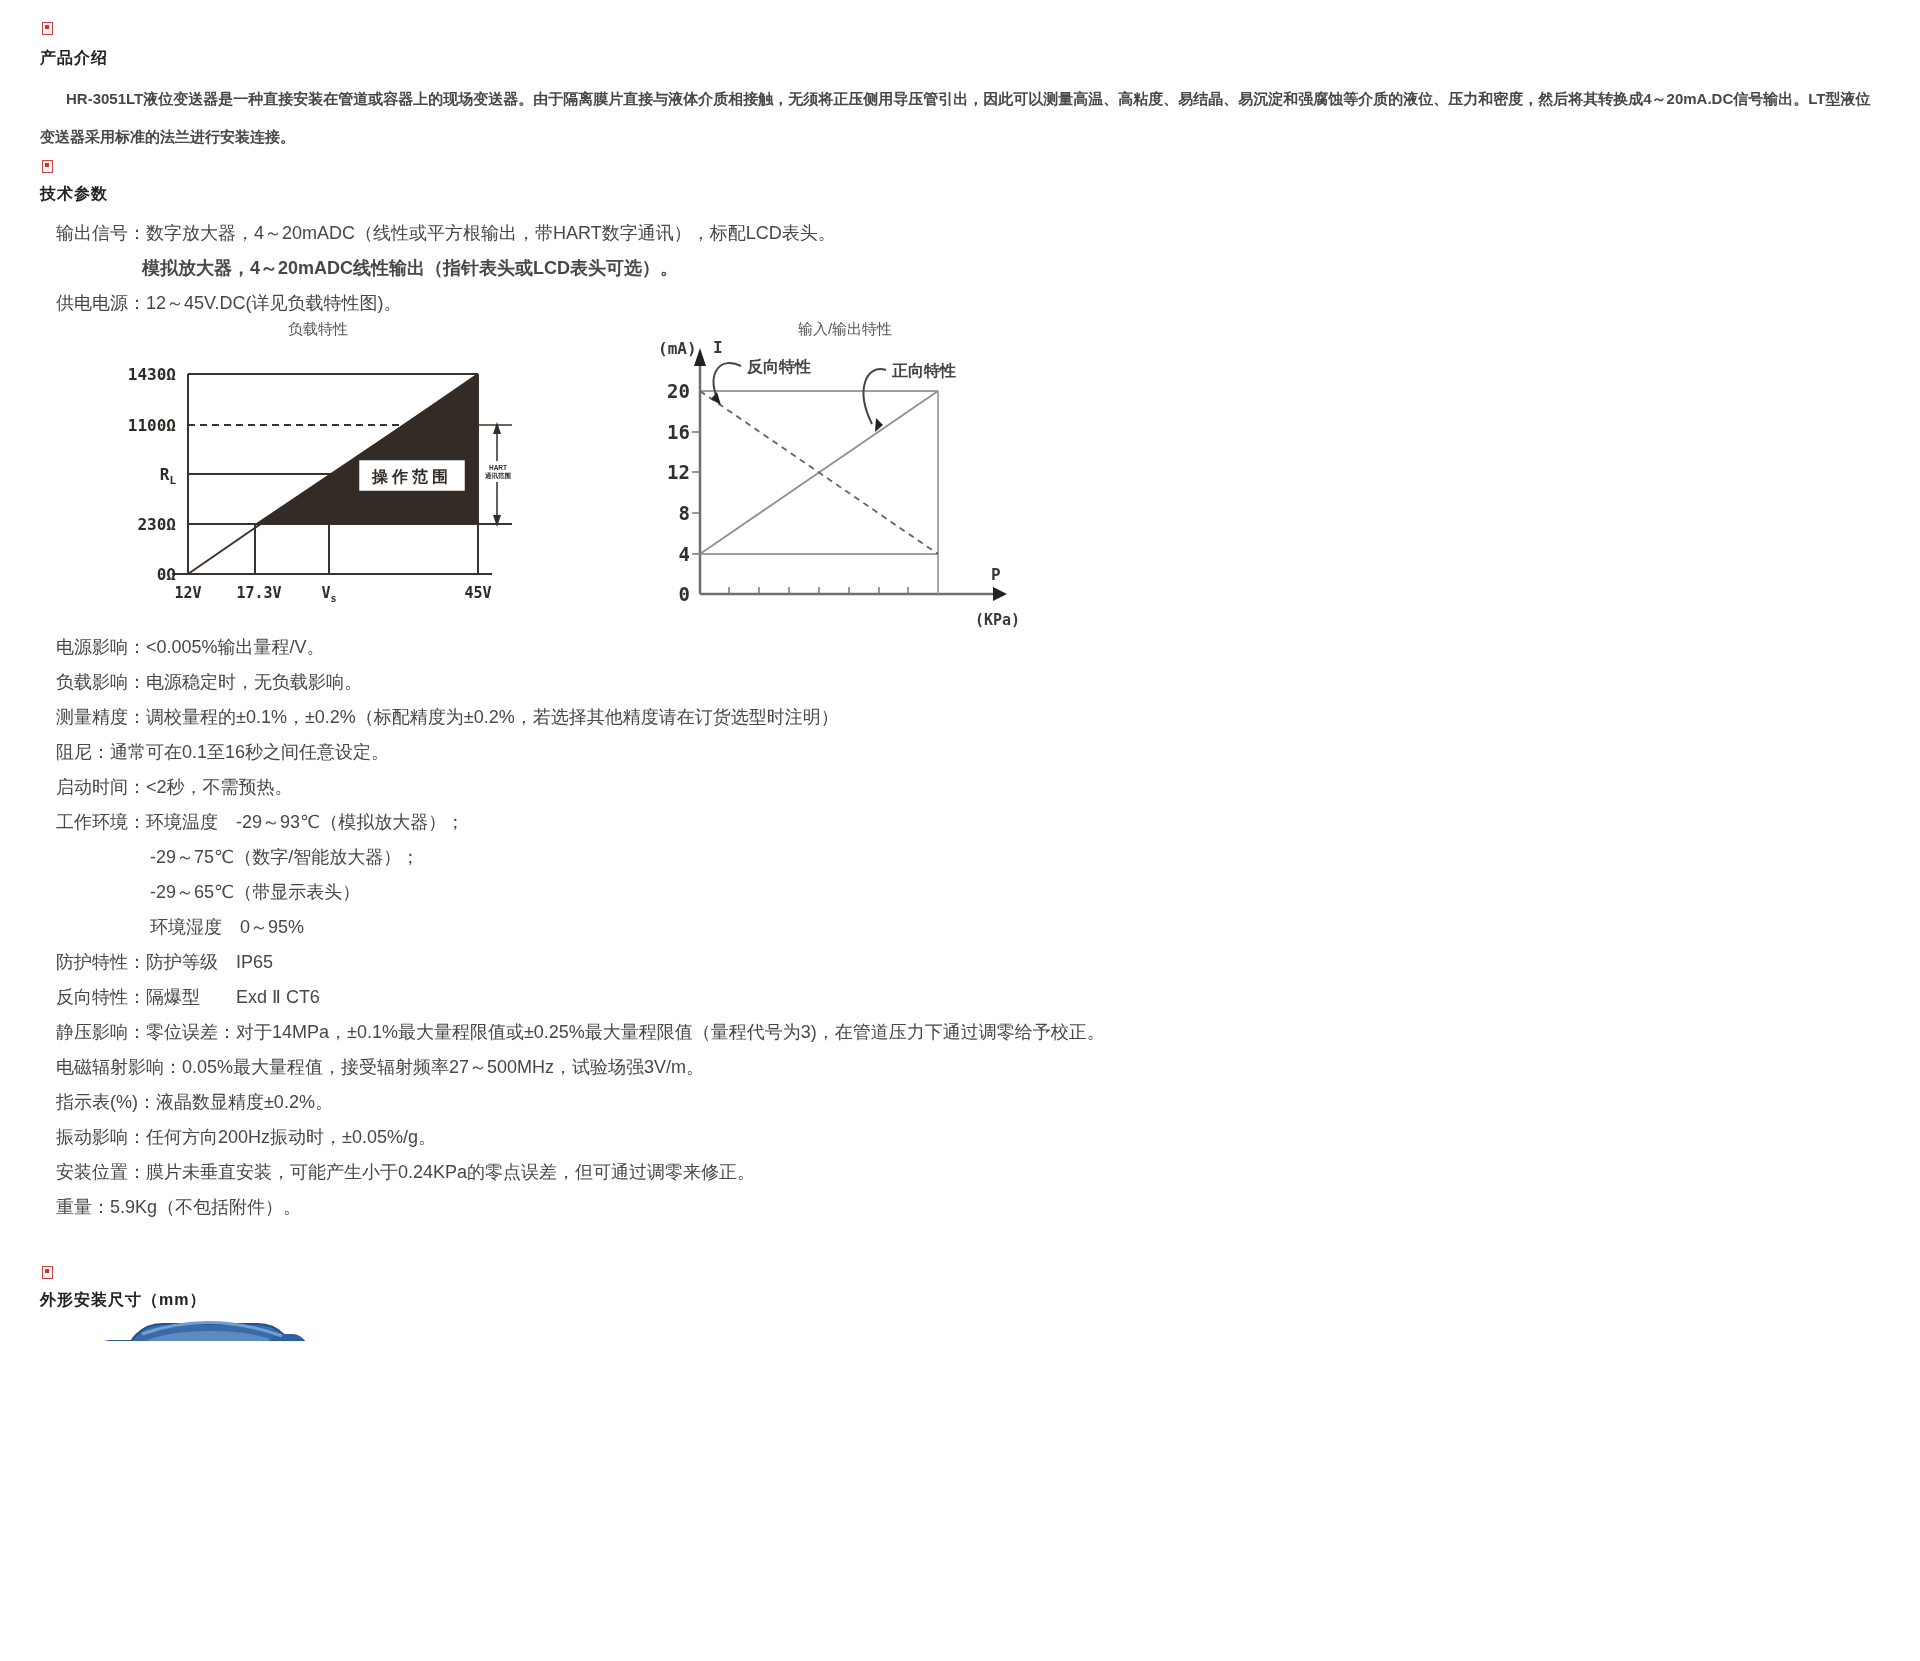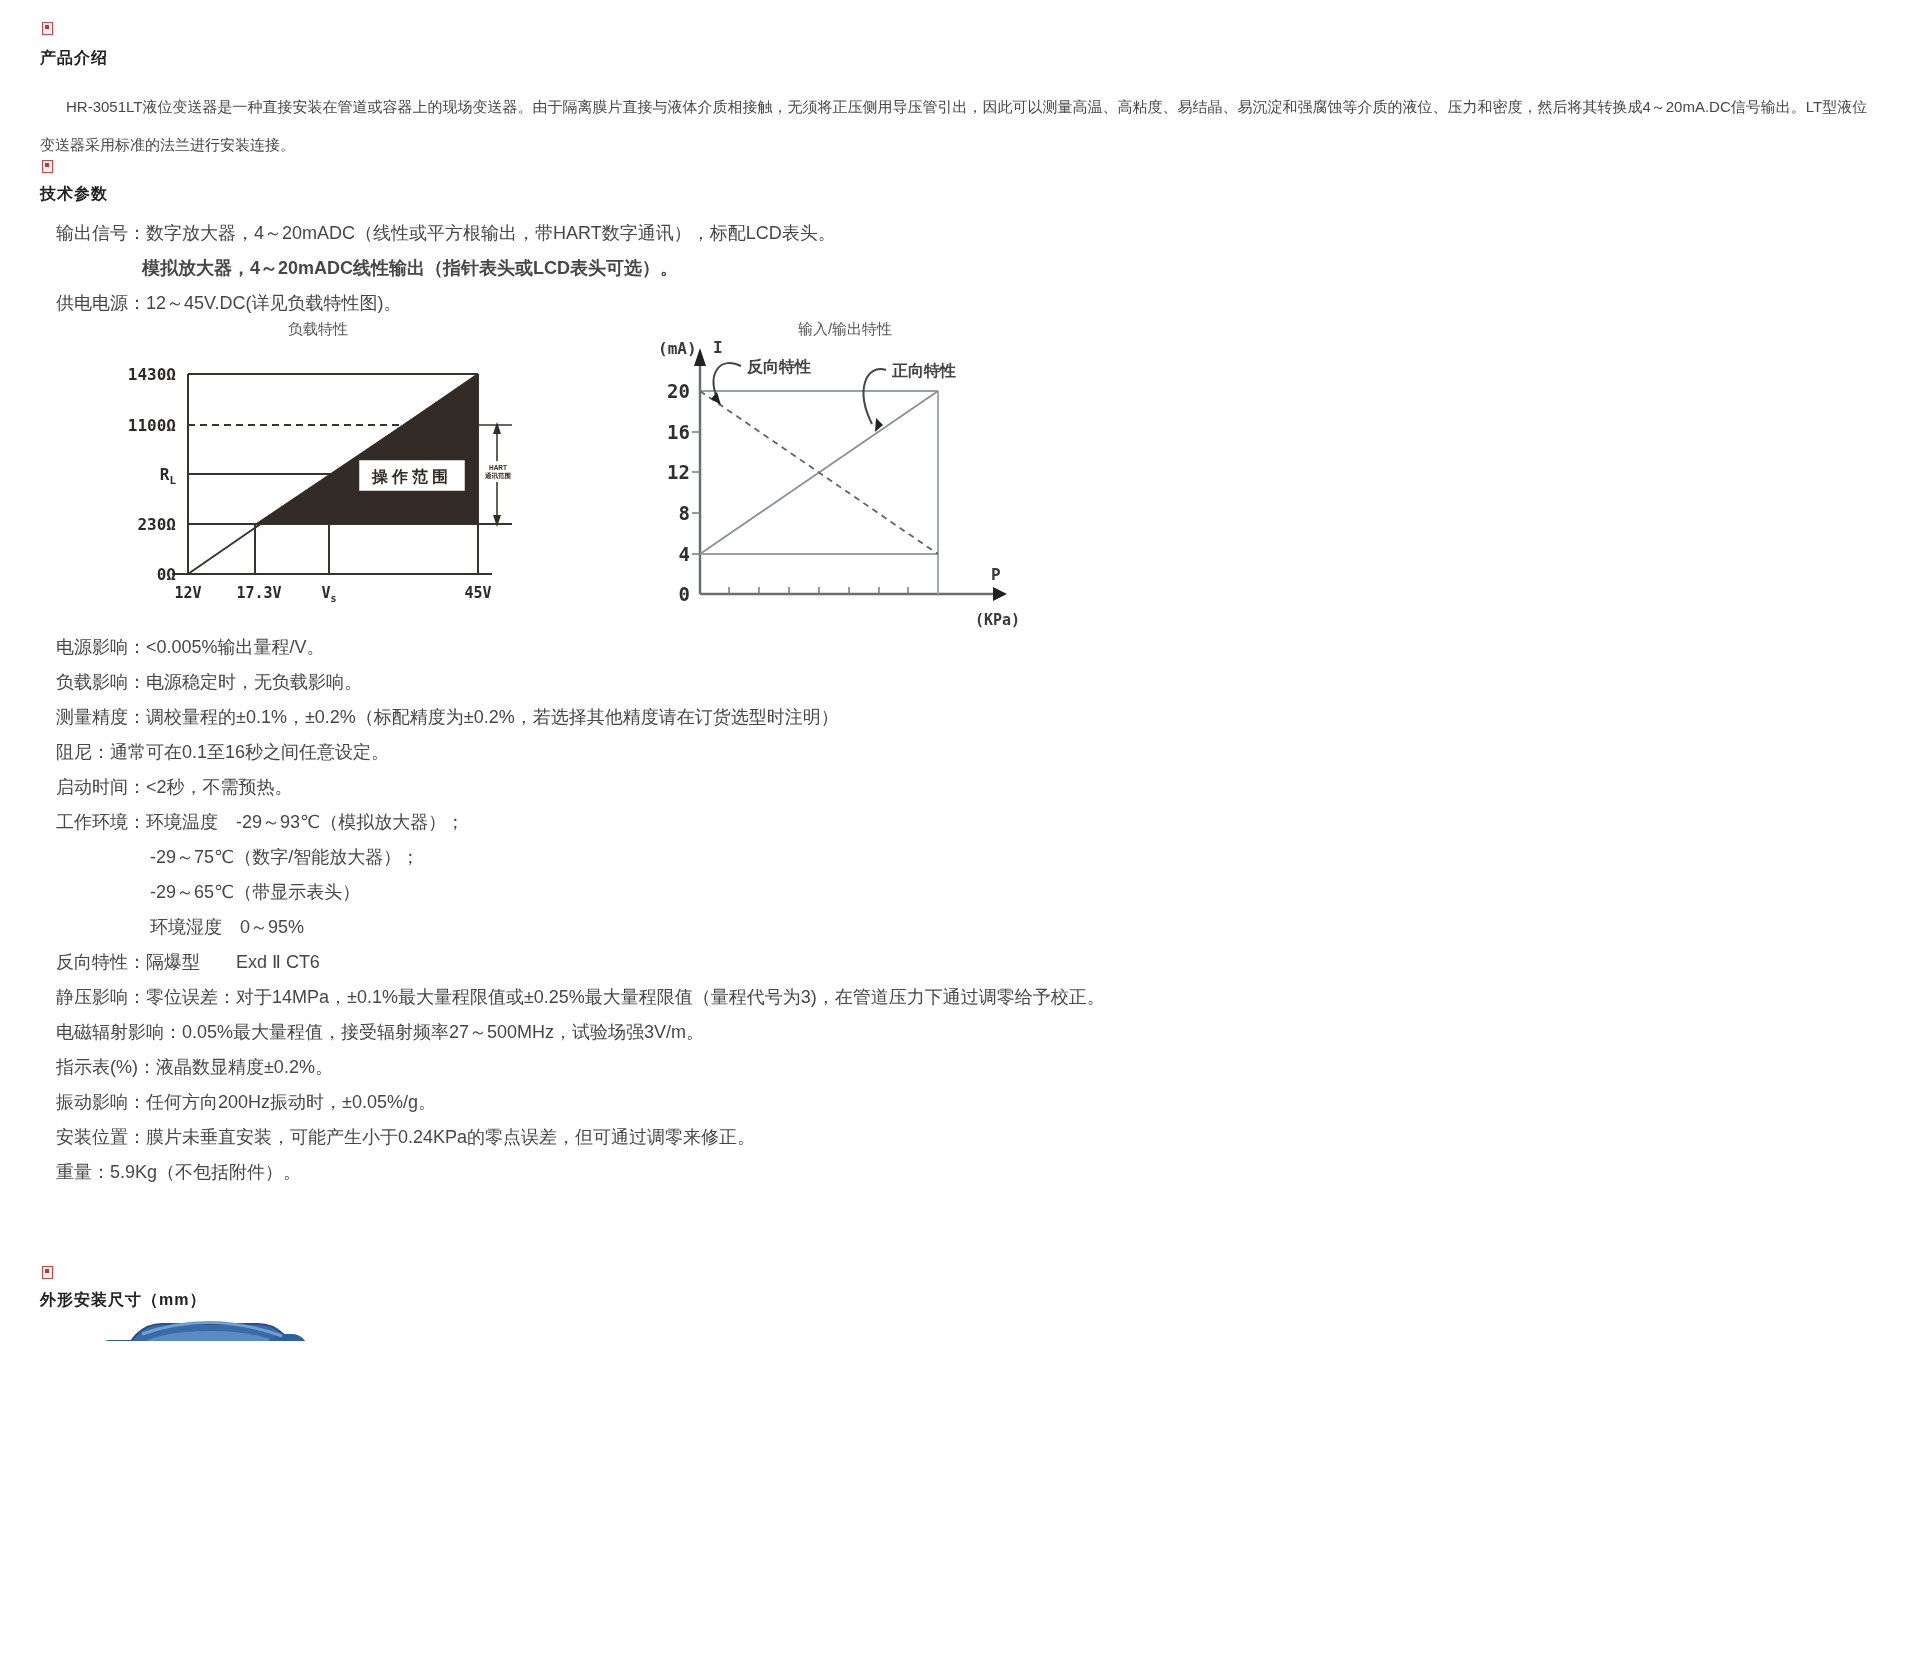--- a/index.html
+++ b/index.html
@@ -14,22 +14,22 @@
   }
   .broken-img::after{
     content:""; position:absolute; left:2px; top:2px; width:4px; height:4px;
     background:#c0392b;
   }
   .h1{
     position:absolute; left:40px; font-size:16px; font-weight:bold; color:#222;
     letter-spacing:1px;
   }
   .intro-para{
-    position:absolute; left:40px; top:88px; width:1842px;
-    font-size:15px; line-height:38px; text-indent:26px; color:#474747;
+    position:absolute; left:40px; top:80px; width:1842px;
+    font-size:15px; line-height:38px; text-indent:26px; color:#474747;font-weight:bold;
   }
   .spec-line{ font-size:18px; color:#474747; white-space:nowrap; }
   .pre-lines{ position:absolute; left:40px; top:216px; }
   .pre-lines .spec-line{ height:35px; line-height:35px; }
   .post-lines{ position:absolute; left:40px; top:630px; }
   .post-lines .spec-line{ height:35px; line-height:35px; }
   .ind-1{ padding-left:16px; }
   .ind-2{ padding-left:102px;font-weight:bold; }
   .ind-3{ padding-left:110px; }
   .chart{ position:absolute; }
@@ -161,20 +161,21 @@
   <div class="post-lines">
     <div class="spec-line ind-1">电源影响：&lt;0.005%输出量程/V。</div>
     <div class="spec-line ind-1">负载影响：电源稳定时，无负载影响。</div>
     <div class="spec-line ind-1">测量精度：调校量程的±0.1%，±0.2%（标配精度为±0.2%，若选择其他精度请在订货选型时注明）</div>
     <div class="spec-line ind-1">阻尼：通常可在0.1至16秒之间任意设定。</div>
     <div class="spec-line ind-1">启动时间：&lt;2秒，不需预热。</div>
     <div class="spec-line ind-1">工作环境：环境温度　-29～93℃（模拟放大器）；</div>
     <div class="spec-line ind-3">-29～75℃（数字/智能放大器）；</div>
     <div class="spec-line ind-3">-29～65℃（带显示表头）</div>
     <div class="spec-line ind-3">环境湿度　0～95%</div>
+    <div class="spec-line ind-1">防护特性：防护等级　IP65</div>
     <div class="spec-line ind-1">反向特性：隔爆型　　Exd Ⅱ CT6</div>
     <div class="spec-line ind-1">静压影响：零位误差：对于14MPa，±0.1%最大量程限值或±0.25%最大量程限值（量程代号为3)，在管道压力下通过调零给予校正。</div>
     <div class="spec-line ind-1">电磁辐射影响：0.05%最大量程值，接受辐射频率27～500MHz，试验场强3V/m。</div>
     <div class="spec-line ind-1">指示表(%)：液晶数显精度±0.2%。</div>
     <div class="spec-line ind-1">振动影响：任何方向200Hz振动时，±0.05%/g。</div>
     <div class="spec-line ind-1">安装位置：膜片未垂直安装，可能产生小于0.24KPa的零点误差，但可通过调零来修正。</div>
     <div class="spec-line ind-1">重量：5.9Kg（不包括附件）。</div>
   </div>
 
   <div class="broken-img" style="left:42px; top:1266px;"></div>

